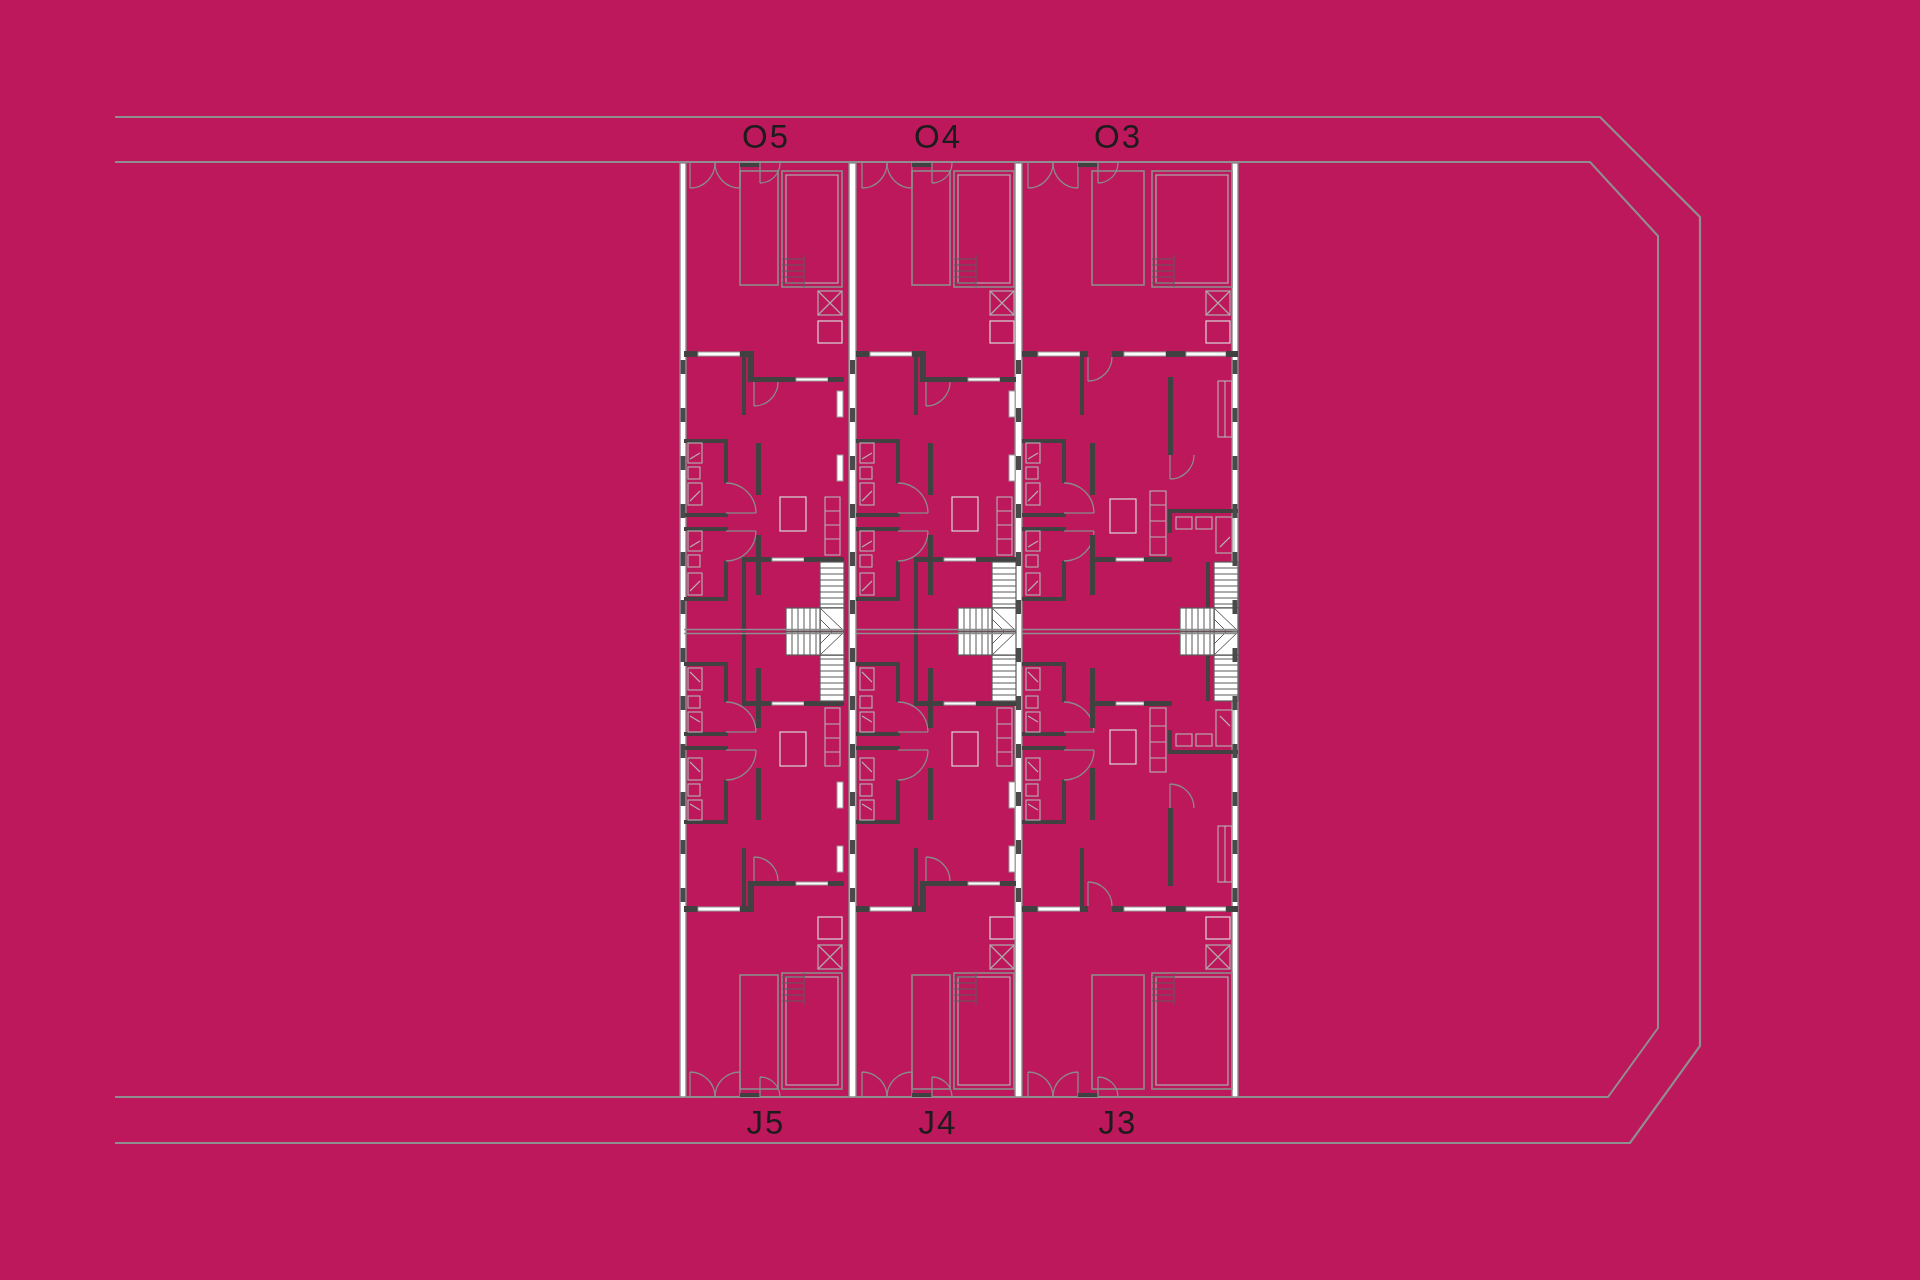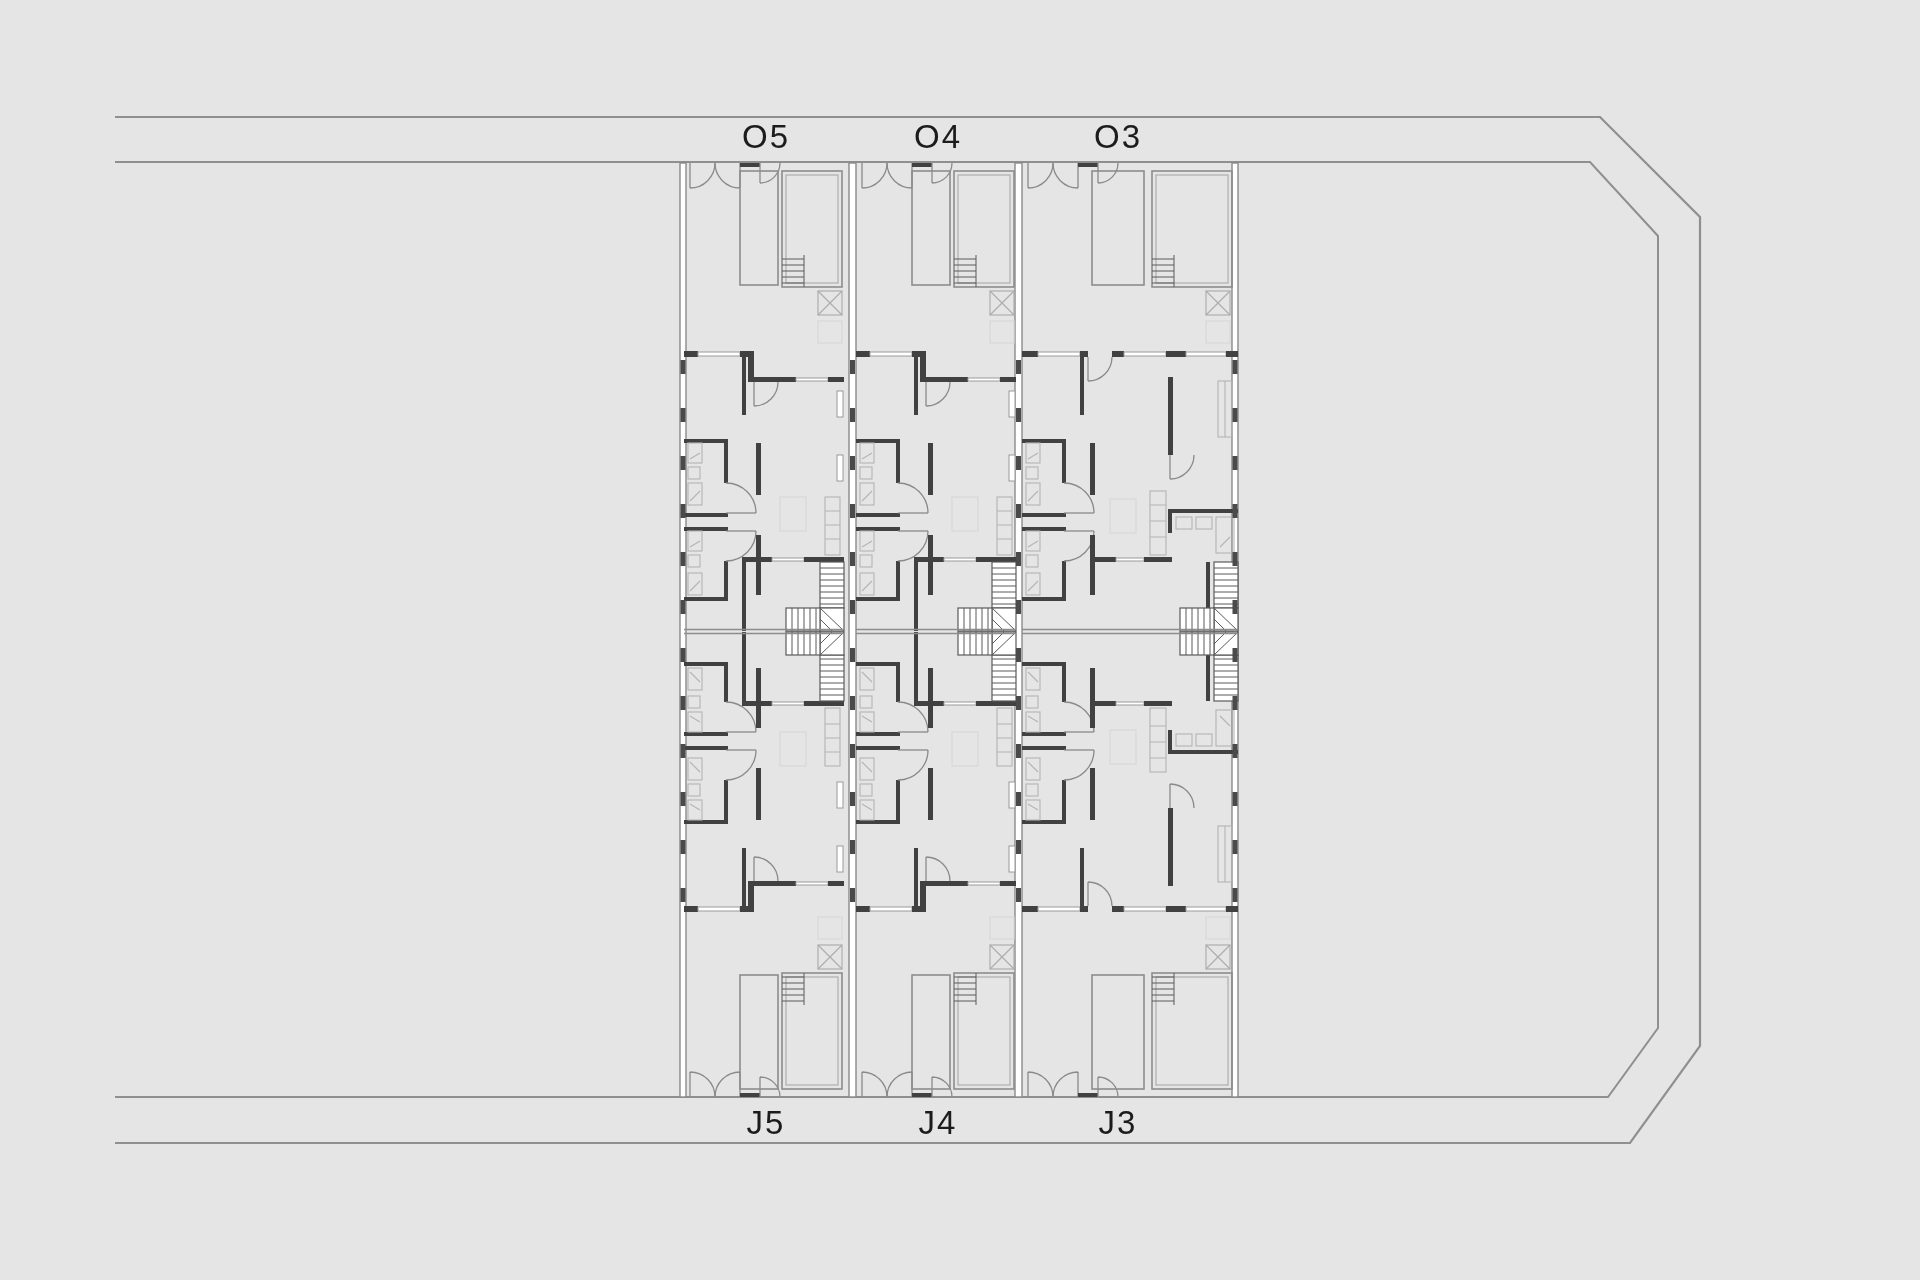--- a/index.html
+++ b/index.html
@@ -1,16 +1,16 @@
 <!DOCTYPE html>
 <html><head>
 <meta charset="utf-8">
 <style>
   html,body{margin:0;padding:0;background:#ffffff;}
-  .stage{position:relative;width:1920px;height:1280px;background:#e5e5e5;overflow:hidden;}
+  .stage{position:relative;width:1920px;height:1280px;background:#be185d;overflow:hidden;}
   svg{display:block;}
   
   .w   {fill:#414141;stroke:none;}                                   
   .win {fill:#ffffff;stroke:#9a9a9a;stroke-width:1;}                 
   .ln  {fill:none;stroke:#8d8d8d;stroke-width:1.6;}                  
   .lt  {fill:none;stroke:#adadad;stroke-width:1.2;}                  
   .ft  {fill:none;stroke:#d8d8d8;stroke-width:1.2;}                  
   .fx  {fill:none;stroke:#b4b4b4;stroke-width:1.1;}                  
   .arc {fill:none;stroke:#8a8a8a;stroke-width:1.3;}                  
   .st  {fill:#ffffff;stroke:#5a5a5a;stroke-width:1.2;}               

